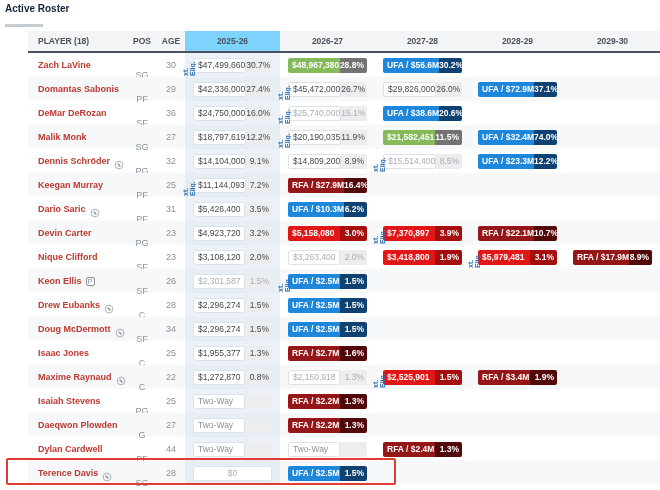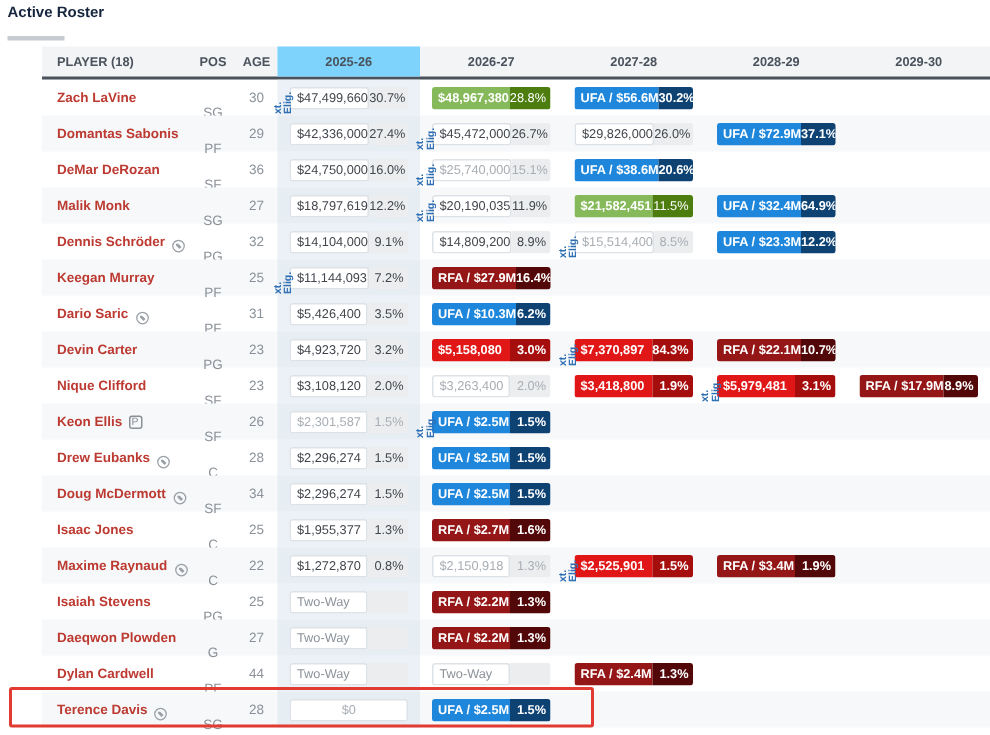--- a/index.html
+++ b/index.html
@@ -46,21 +46,21 @@
   .pill-zero .val { background:#fff; border:1px solid #dde2e7; border-radius:2px;
                     color:#a8aeb4; justify-content:center; padding-left:0; }
 
   .pill-ufa .val { background:#1e87dc; color:#fff; font-weight:bold; }
   .pill-ufa .pct { background:#0d4273; color:#fff; font-weight:bold; }
   .pill-rfa .val { background:#951616; color:#fff; font-weight:bold; }
   .pill-rfa .pct { background:#520808; color:#fff; font-weight:bold; }
   .pill-red .val { background:#e11717; color:#fff; font-weight:bold; }
   .pill-red .pct { background:#a60d0d; color:#fff; font-weight:bold; }
   .pill-green .val { background:#85b95a; color:#fff; font-weight:bold; }
-  .pill-green .pct { background:#4d7c0f; color:#fff; font-weight:normal;text-align:right; }
+  .pill-green .pct { background:#737373; color:#fff; font-weight:bold;text-align:right; }
 
   .ext-label { position:absolute; left:-3px; bottom:1px; height:22px; overflow:hidden;
                writing-mode:vertical-rl; transform:rotate(180deg);
                font-size:7px; font-weight:bold; color:#2f6fb3; line-height:7px; }
 
   .icon-tags-circle { width:10px; height:10px; flex:0 0 auto; }
   .icon-p-square { width:9px; height:9px; border:1px solid #8a9096; border-radius:2px;
                    font-size:7px; line-height:7px; color:#8a9096; display:flex;
                    align-items:center; justify-content:center; flex:0 0 auto; }
 
@@ -196,21 +196,21 @@
           </div>
           <div class="td-year">
             <div class="pill pill-green">
               <div class="val">$21,582,451</div>
               <div class="pct">11.5%</div>
             </div>
           </div>
           <div class="td-year">
             <div class="pill pill-ufa">
               <div class="val">UFA / $32.4M</div>
-              <div class="pct">64.9%</div>
+              <div class="pct">74.0%</div>
             </div>
           </div>
           <div class="td-year"></div>
         </div>
         <div class="tr">
           <div class="td-player">
             <div class="player-name">Dennis Schröder</div>
             <div class="icon-tags-circle"><svg width="10" height="10" viewBox="0 0 12 12">
                 <circle cx="6" cy="6" r="4.6" fill="none" stroke="#9aa0a6" stroke-width="1"></circle>
                 <path d="M3.8 4.2h2l2.6 2.6-1.6 1.6-2.6-2.6z" fill="#9aa0a6"></path>
@@ -309,21 +309,21 @@
           <div class="td-year">
             <div class="pill pill-red">
               <div class="val">$5,158,080</div>
               <div class="pct">3.0%</div>
             </div>
           </div>
           <div class="td-year">
             <div class="ext-label">xt. Elig.</div>
             <div class="pill pill-red">
               <div class="val">$7,370,897</div>
-              <div class="pct">84.3%</div>
+              <div class="pct">3.9%</div>
             </div>
           </div>
           <div class="td-year">
             <div class="pill pill-rfa">
               <div class="val">RFA / $22.1M</div>
               <div class="pct">10.7%</div>
             </div>
           </div>
           <div class="td-year"></div>
         </div>

